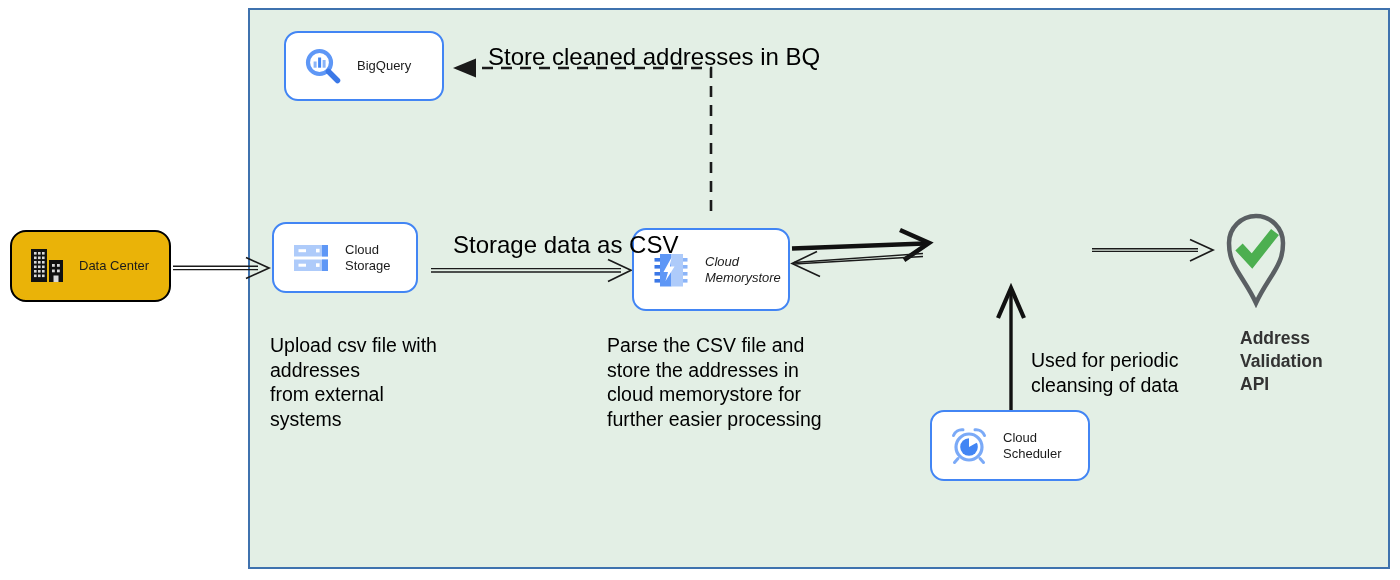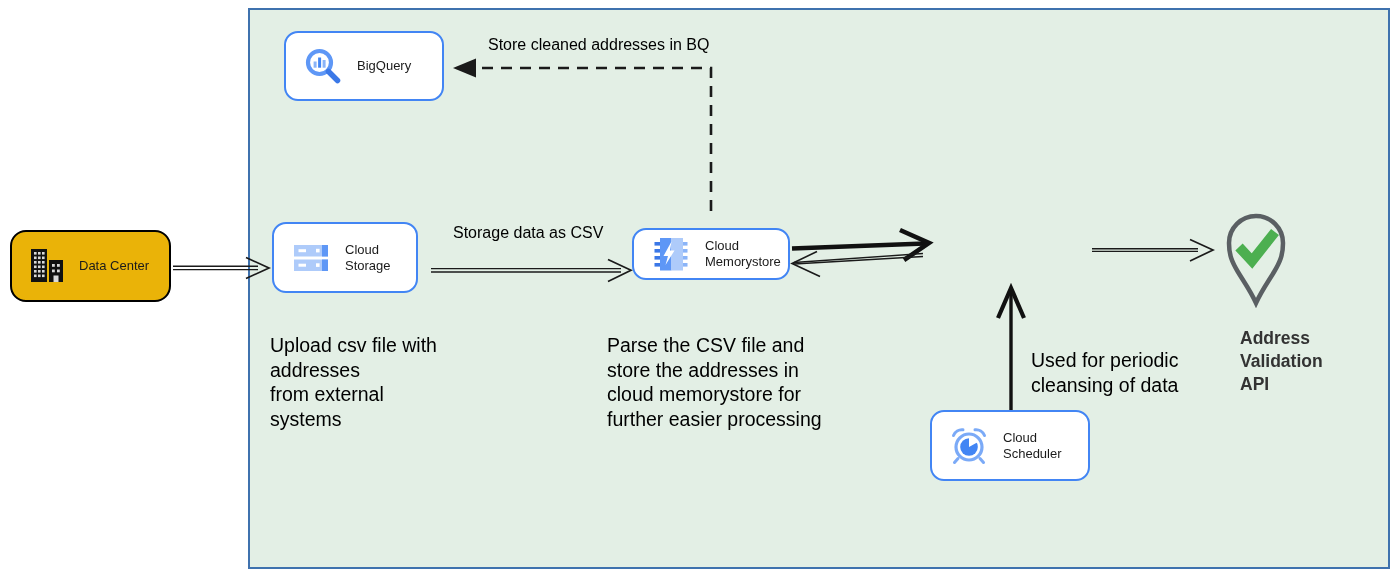--- a/index.html
+++ b/index.html
@@ -17,21 +17,21 @@
     position:absolute; background:#ffffff; border:2.5px solid #4285f4;
     border-radius:14px; display:flex; align-items:center; z-index:3;
     box-sizing:border-box;
   }
   .node .icon { margin-left:17px; display:flex; flex:0 0 auto; }
   .node .label { margin-left:14px; font-size:13px; color:#1b1b1b; line-height:16px; }
   .dc { background:#eab308; border:2.5px solid #000000; border-radius:16px; }
   .annotation {
     position:absolute; color:#000000; white-space:pre-line; z-index:3;
   }
-  .big-note  { font-size:16px; line-height:24px; }
+  .big-note  { font-size:24px; line-height:24px;margin-top:12px; }
   .para-note { font-size:19.5px; line-height:24.5px; }
   .pin-label { font-size:17.5px; line-height:23px; color:#333333; }
   .pin-wrap { position:absolute; left:1220px; top:206px; z-index:3; }
 </style>
 </head>
 <body>
 
 <div class="canvas">
 
   <div class="container-bg"></div>
@@ -137,21 +137,21 @@
         <rect x="25" y="10.8" width="3.6" height="3.6" fill="#ffffff"></rect>
         <rect x="3" y="21.5" width="34" height="11.5" fill="#aecbfa"></rect>
         <rect x="31" y="21.5" width="6" height="11.5" fill="#5e97f6"></rect>
         <rect x="7.5" y="25.7" width="7.5" height="3" fill="#ffffff"></rect>
         <rect x="25" y="25.3" width="3.6" height="3.6" fill="#ffffff"></rect>
       </svg>
     </span>
     <span class="label">Cloud Storage</span>
   </div>
 
-  <div class="node" style="left:632px; top:228px; width:158px; height:52px;">
+  <div class="node" style="left:632px; top:228px; width:158px; height:83px;font-style:italic;">
     <span class="icon">
       <svg width="40" height="40" viewBox="0 0 40 40">
         <g fill="#3b78e7">
           <rect x="3.5" y="8" width="5.5" height="3.6"></rect>
             <rect x="3.5" y="15" width="5.5" height="3.6"></rect>
           <rect x="3.5" y="22" width="5.5" height="3.6"></rect>
             <rect x="3.5" y="29" width="5.5" height="3.6"></rect>
         </g>
         <g fill="#8ab4f8">
           <rect x="31" y="8" width="5.5" height="3.6"></rect>

